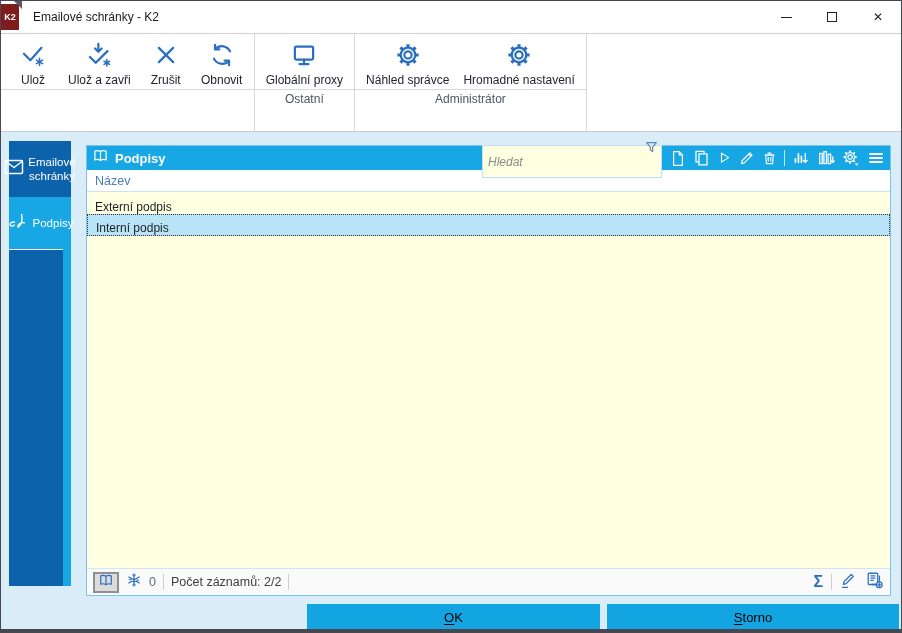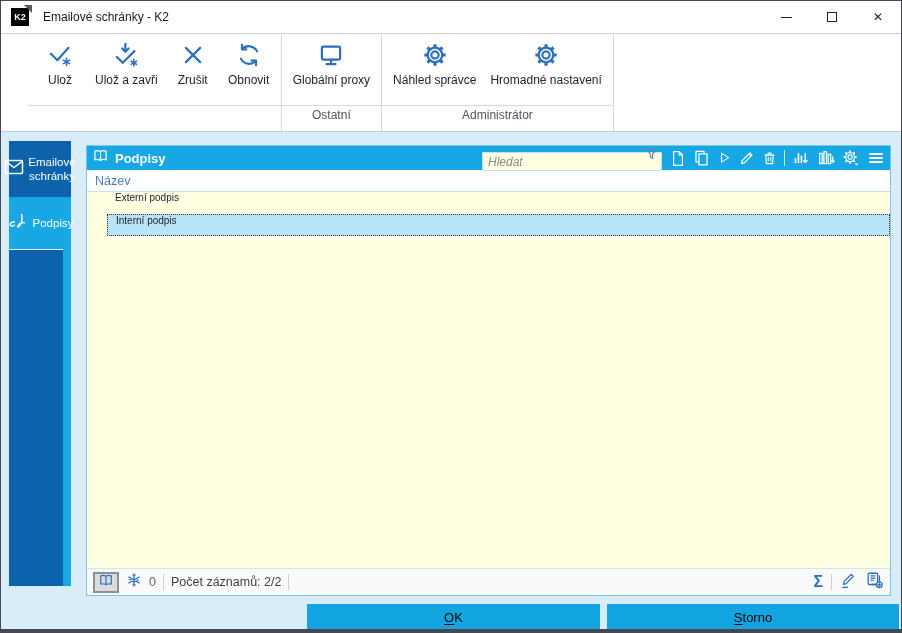--- a/index.html
+++ b/index.html
@@ -4,66 +4,66 @@
 <style>
   * { margin:0; padding:0; box-sizing:border-box; }
   html,body { background:#9aa2ab; font-family:"Liberation Sans", sans-serif; }
   .window{
     position:relative; width:902px; height:633px; background:#D9EDF9;
     border:1px solid #474752; border-bottom:4px solid #474752; overflow:hidden;
   }
   
   .titlebar{ position:absolute; left:0; top:0; right:0; height:32px; background:#FFFFFF;
     display:flex; align-items:center; }
-  .k2logo{ position:relative; width:18px; height:18px; margin-left:10px; background:#000000;
+  .k2logo{ position:relative; width:18px; height:26px; margin-left:0; background:#7f1d1d;
     color:#fff; font-weight:bold; font-size:9px; display:flex; align-items:center; justify-content:center; }
   .k2logo::after{ content:""; position:absolute; top:-3px; right:-3px; width:0; height:0;
     border-left:8px solid transparent; border-top:8px solid #5a5a60; }
   .wtitle{ margin-left:14px; font-size:12px; color:#1a1a1a; }
   .wctrls{ margin-left:auto; display:flex; height:100%; }
   .wbtn{ width:46px; height:100%; display:flex; align-items:center; justify-content:center;
     color:#222; font-size:12px; cursor:default; }
   .maxbox{ width:10px; height:10px; border:1px solid #222; }
   .minline{ width:11px; border-top:1px solid #222; }
   
   .ribbon{ position:absolute; left:0; top:32px; right:0; height:99px; background:#fff;
-    border-top:1px solid #CFCFCF; border-bottom:1px solid #C4CCD2; display:flex;padding-left:27px; }
+    border-top:1px solid #CFCFCF; border-bottom:1px solid #C4CCD2; display:flex; }
   .rgroup{ display:flex; flex-direction:column; border-right:1px solid #D8D8D8; }
   .rbtns{ flex:1; display:flex; align-items:stretch; padding:3px 4px 0 4px; }
   .rbtn{ min-width:56px; padding:5px 7px 2px 7px; display:flex; flex-direction:column;
     align-items:center; color:#2B6FBF; cursor:default; }
   .rlabel{ font-size:12px; color:#22262e; text-align:center; line-height:1.2; margin-top:5px; }
-  .rgrouplabel{ height:18px; border-top:1px solid #D8D8D8; margin-bottom:8px;
+  .rgrouplabel{ height:18px; border-top:1px solid #D8D8D8; margin-bottom:24px;
     font-size:12px; color:#4c5560; text-align:center; padding-top:2px; }
   .ricon svg{ display:block; }
   
   .sidebar{ position:absolute; left:8px; top:140px; width:62px; height:445px; display:flex; flex-direction:column; }
   .stab{ color:#fff; text-align:center; font-size:11.5px; line-height:1.25;
     display:flex; flex-direction:row; align-items:center; justify-content:center; gap:4px; cursor:default; }
   .stab1{ height:56px; background:#0D62AC; }
   .stab2{ height:52px; background:#16A7E4; }
   .srest{ position:relative; flex:1; background:#16A7E4; }
   .srest-inner{ position:absolute; left:0; top:0; bottom:0; right:8px; background:#0D62AC; border-top:1px solid #fff; }
   
   .panel{ position:absolute; left:85px; top:144px; width:805px; height:451px;
     background:#FFFFE1; border:1px solid #7EC3E8; display:flex; flex-direction:column; }
   .phead{ height:24px; background:#16A7E4; display:flex; align-items:center; padding:0 5px; color:#fff; }
   .ptitle{ font-size:13px; font-weight:bold; margin-left:6px; }
   .searchwrap{ position:relative; margin-left:auto; margin-right:8px; }
-  .searchwrap input{ width:180px; height:19px; background:#FFFFE1; border:1px solid #BFE0F2;
+  .searchwrap input{ width:180px; height:33px; background:#FFFFE1; border:1px solid #BFE0F2;
     font-size:12px; padding:0 22px 0 5px; color:#333; outline:none; font-family:"Liberation Sans",sans-serif;margin-top:7px; }
   .searchwrap input::placeholder{ font-style:italic; color:#8a8a8a; }
   .funnel{ position:absolute; right:3px; top:2px; color:#5B87B5; }
   .ptools{ display:flex; align-items:center; gap:7px; color:#fff; }
   .ptools .tico{ display:flex; align-items:center; cursor:default; }
   .psep{ width:1px; height:16px; background:rgba(255,255,255,.75); }
   .gridhead{ height:22px; background:#FFFFFF; border-bottom:1px solid #C7E3F4;
     display:flex; align-items:center; padding-left:8px; font-size:12.5px; color:#4A7EBB; }
-  .grow{ height:22px; display:flex; align-items:flex-start; padding-left:8px;
-    font-size:10px; color:#1C2026; cursor:default;margin-left:20px; }
+  .grow{ height:22px; display:flex; align-items:flex-end; padding-left:8px;
+    font-size:12px; color:#1C2026; cursor:default; }
   .grow.sel{ background:#B9E3F6; border:1px dotted #333; }
   .gfill{ flex:1; background:#FFFFE1; }
   .pstatus{ height:27px; background:#FAFAFA; border-top:1px solid #CFE7F5;
     display:flex; align-items:center; padding:0 6px; gap:7px; color:#2B6FBF; }
   .bookbtn{ width:26px; height:21px; border:2px solid #909090; background:#DCDCDC;
     display:flex; align-items:center; justify-content:center; cursor:default; }
   .ssep{ width:1px; height:16px; background:#D0D0D0; }
   .scount{ font-size:12.5px; color:#5a6a78; }
   .srecords{ font-size:12.5px; color:#404040; }
   .sright{ margin-left:auto; display:flex; align-items:center; gap:8px; }

